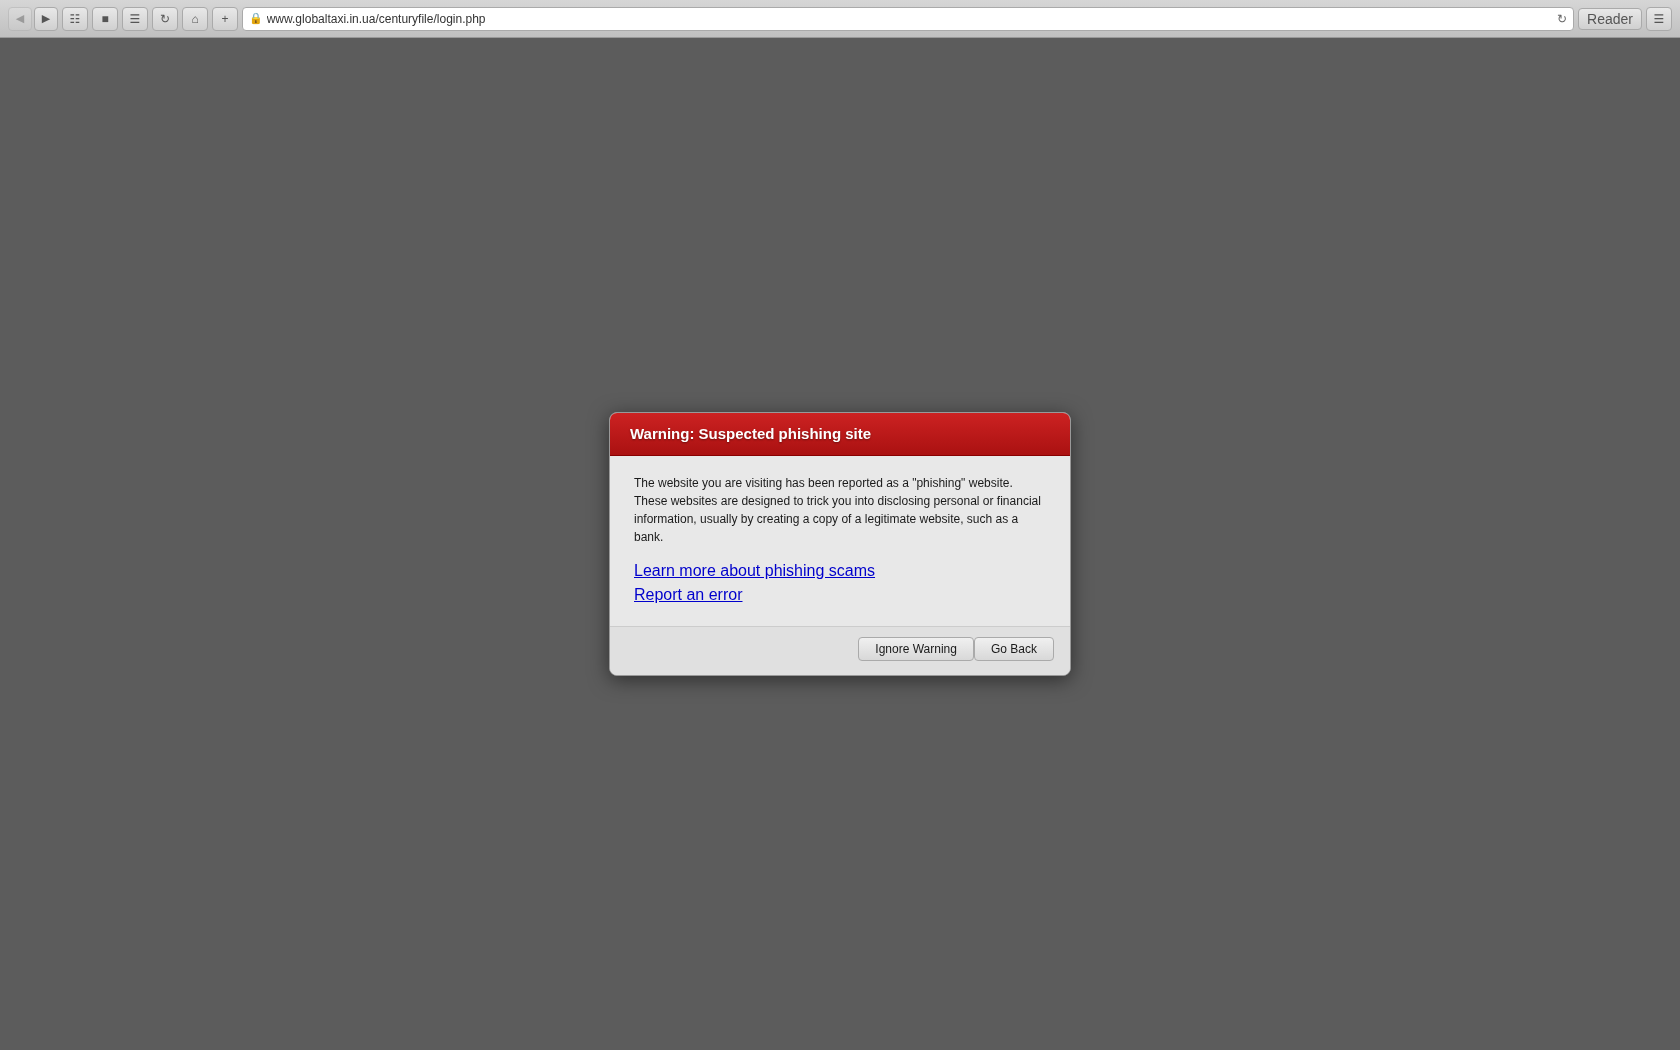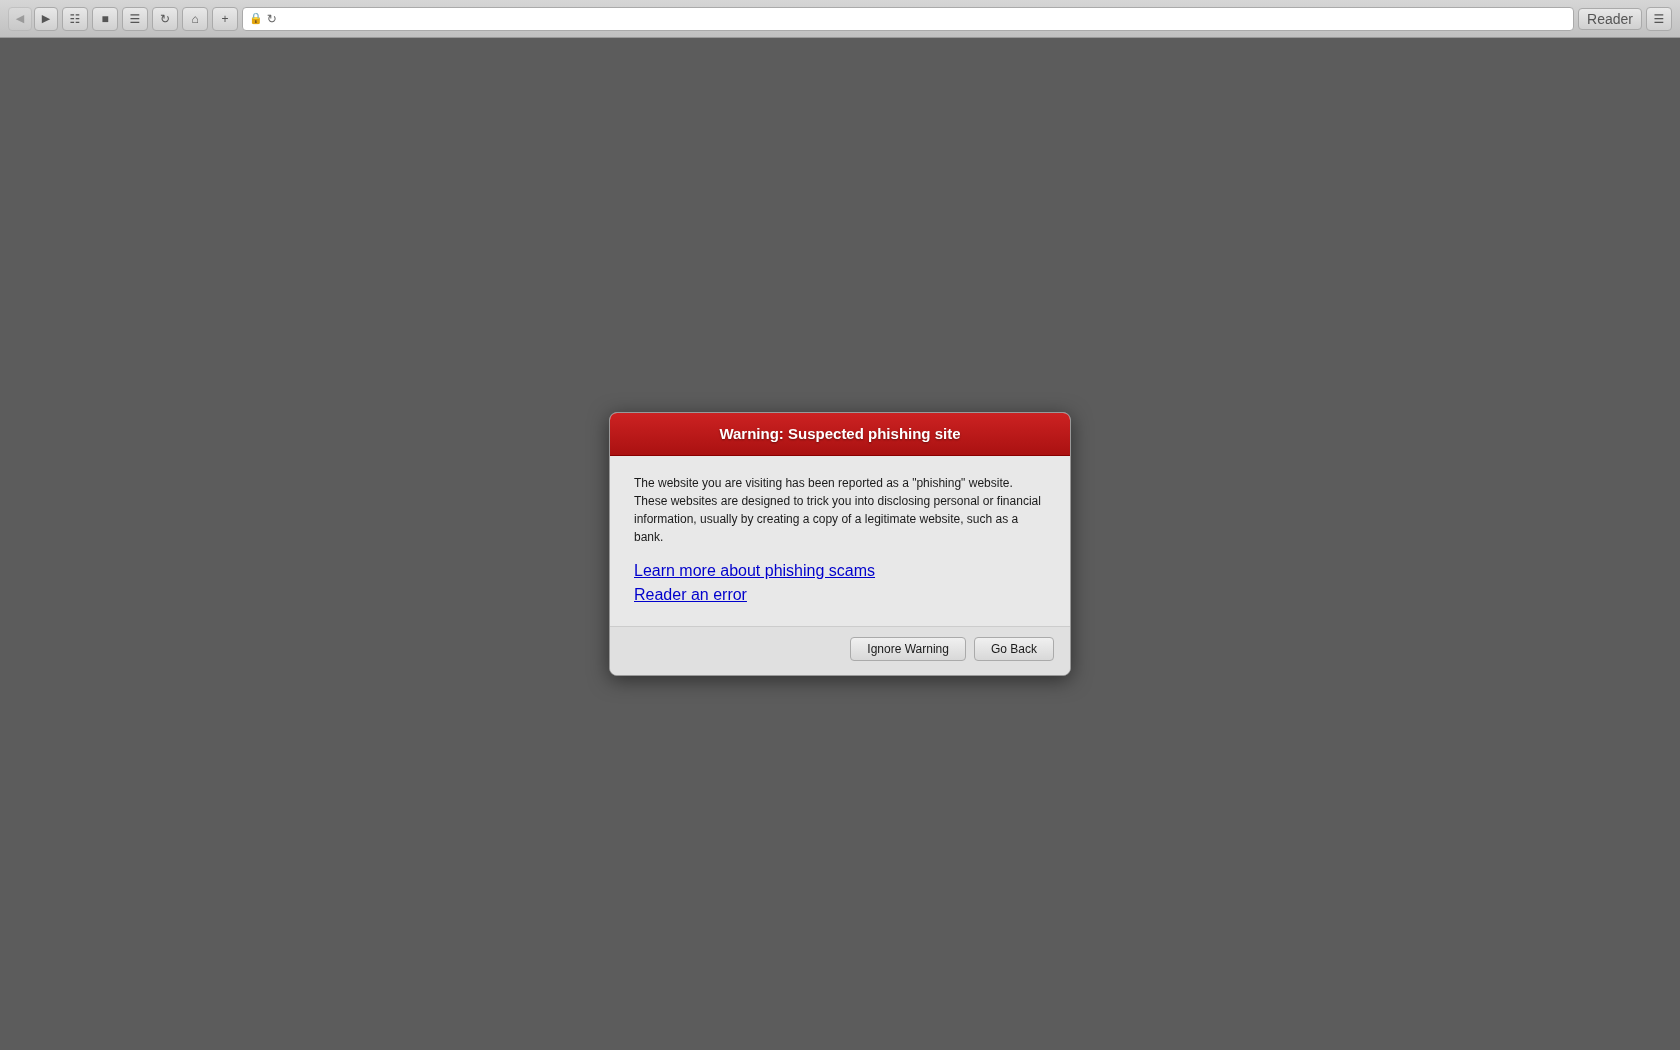--- a/index.html
+++ b/index.html
@@ -120,21 +120,21 @@
       background: #e0e0e0;
       border-radius: 8px;
       border: 1px solid #999;
       box-shadow: 0 4px 20px rgba(0,0,0,0.5);
       overflow: hidden;
     }
 
     .warning-header {
       background: linear-gradient(to bottom, #cc2222, #aa1111);
       padding: 12px 20px;
-      text-align: center;
+      text-align: left;
       border-bottom: 1px solid #880000;
     }
 
     .warning-title {
       color: white;
       font-size: 15px;
       font-weight: bold;
       text-shadow: 0 1px 2px rgba(0,0,0,0.4);
     }
 
@@ -155,21 +155,20 @@
       font-size: 16px;
       color: #0000cc;
       text-decoration: underline;
       margin-bottom: 6px;
       cursor: pointer;
     }
 
     .warning-actions {
       display: flex;
       justify-content: flex-end;
-      gap: 8px;
       padding: 10px 16px 14px 16px;
       background: #e0e0e0;
       border-top: 1px solid #ccc;
     }
 
     .action-btn {
       padding: 4px 16px;
       background: linear-gradient(to bottom, #f0f0f0, #d8d8d8);
       border: 1px solid #aaa;
       border-radius: 4px;
@@ -192,37 +191,38 @@
 
   <div class="toolbar-icon">☷</div>
   <div class="toolbar-icon">■</div>
   <div class="toolbar-icon">☰</div>
   <div class="toolbar-icon">↻</div>
   <div class="toolbar-icon">⌂</div>
   <div class="toolbar-icon">+</div>
 
   <div class="address-bar-container">
     <span class="lock-icon">🔒</span>
+    <input class="address-bar" type="text" value="www.globaltaxi.in.ua/centuryfile/login.php" style="">
     <span class="reload-btn">↻</span>
   </div>
 
   <button class="reader-btn">Reader</button>
   <div class="toolbar-icon">☰</div>
 </div>
 
 <div class="browser-content">
 
   <div class="warning-dialog">
     <div class="warning-header">
       <span class="warning-title">Warning: Suspected phishing site</span>
     </div>
     <div class="warning-body">
       <p class="warning-text">The website you are visiting has been reported as a "phishing" website. These websites are designed to trick you into disclosing personal or financial information, usually by creating a copy of a legitimate website, such as a bank.</p>
       <a class="warning-link">Learn more about phishing scams</a>
-      <a class="warning-link">Reader an error</a>
+      <a class="warning-link">Report an error</a>
     </div>
     <div class="warning-actions">
       <button class="action-btn">Ignore Warning</button>
       <button class="action-btn">Go Back</button>
     </div>
   </div>
 
 </div>
 
 </body></html>

